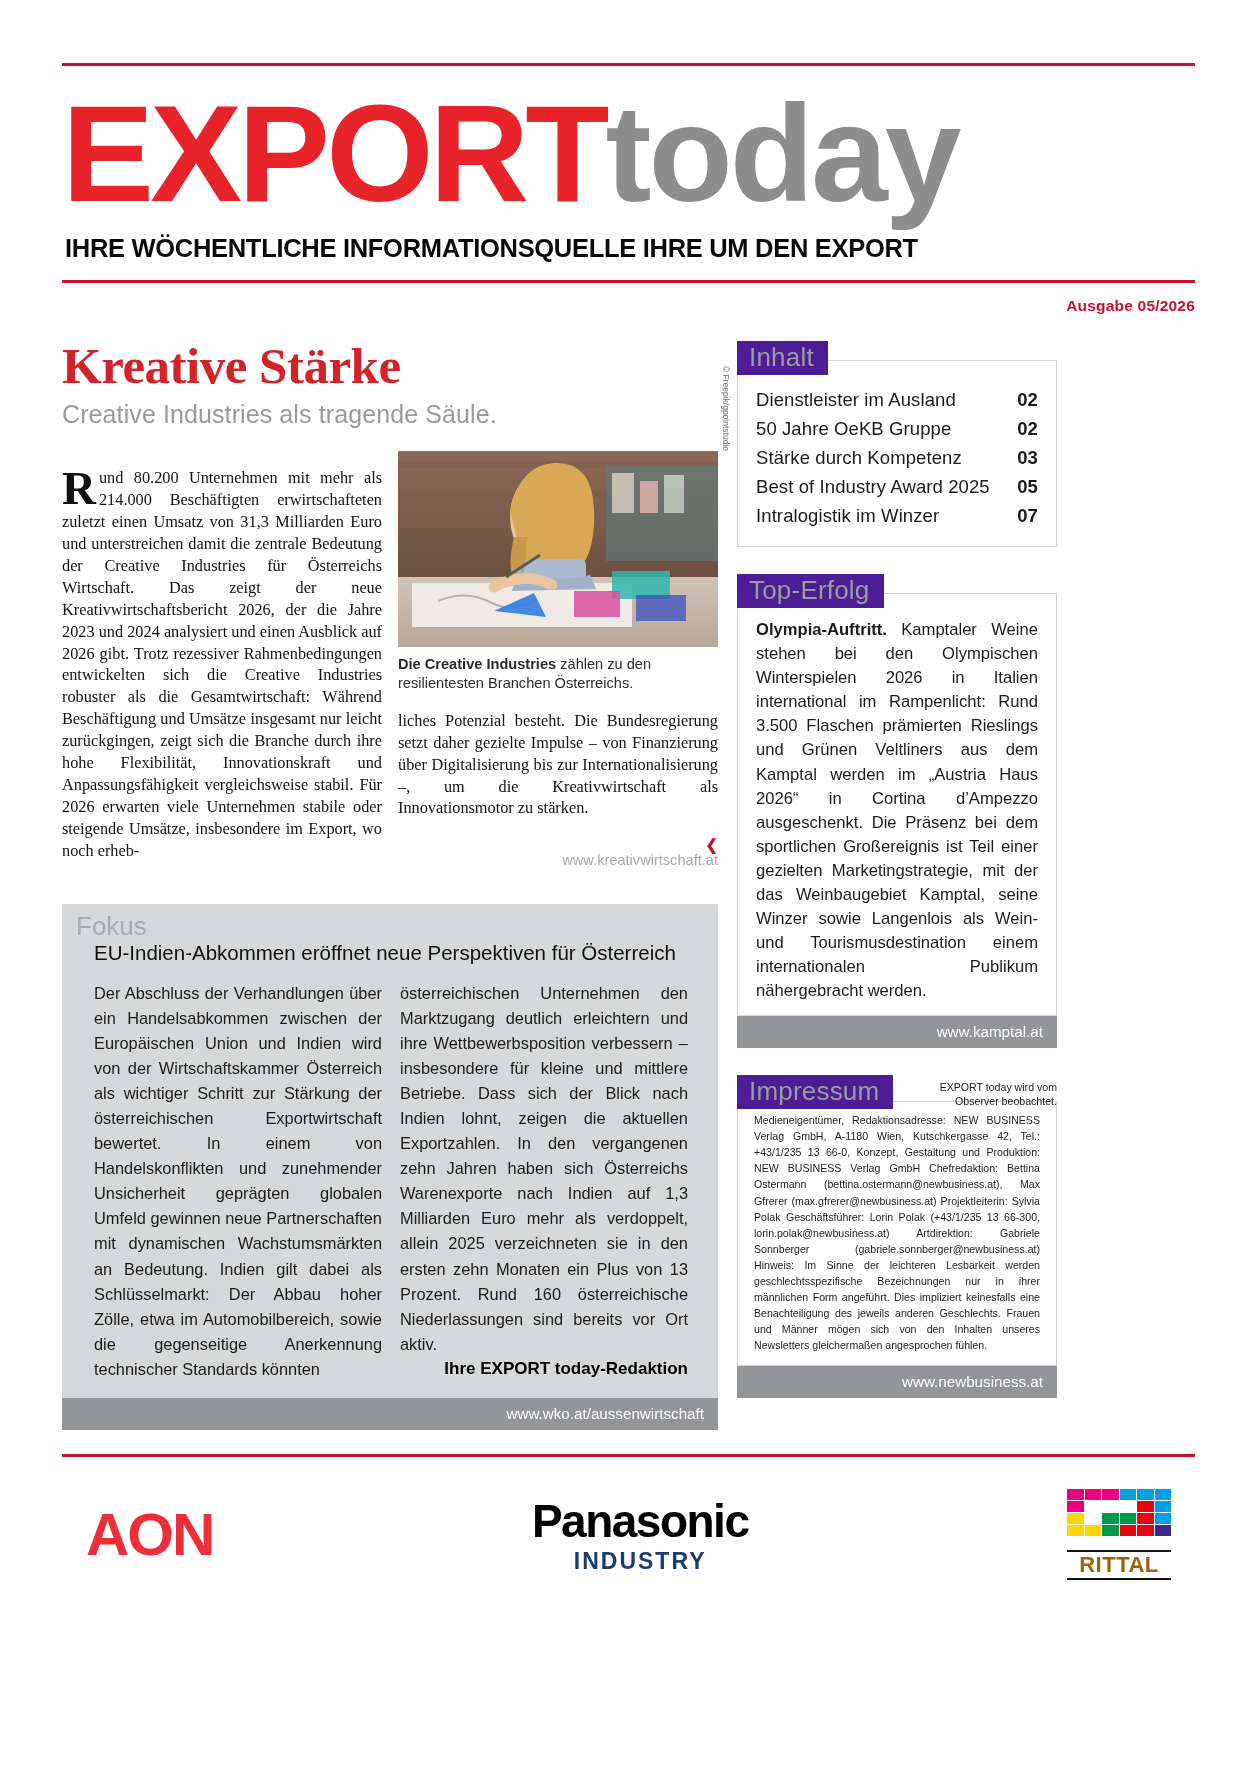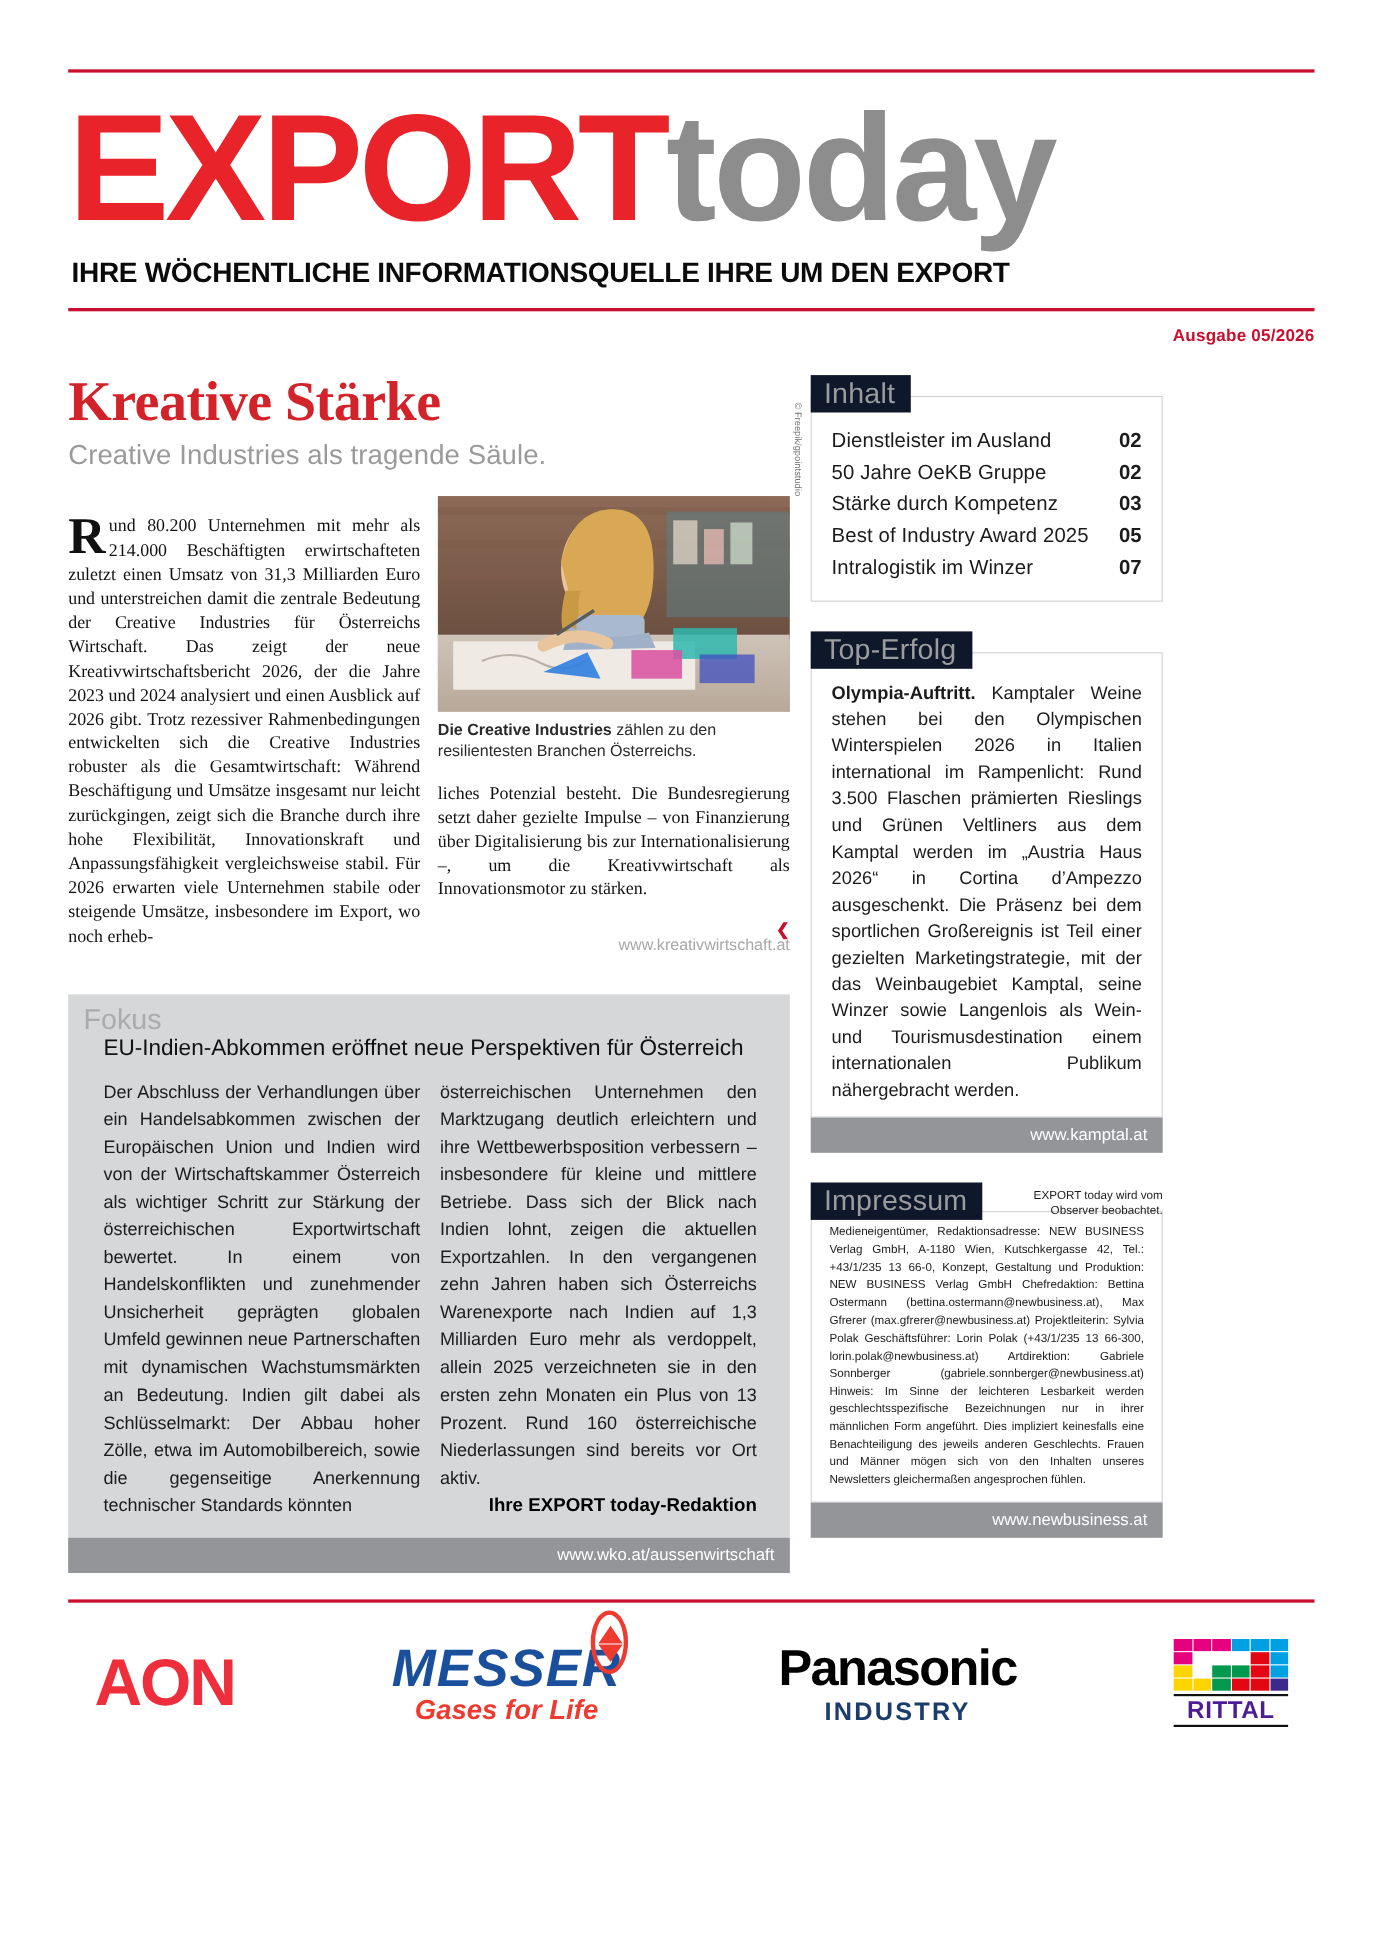--- a/index.html
+++ b/index.html
@@ -76,21 +76,21 @@
     margin-top:8px;
   }
   .caption b { font-weight:bold; }
   .lead-link {
     text-align:right; color:#a8a8a8; font-size:14.6px; margin-top:3px;
   }
   .arrow-red { color:#c8102e; font-size:15px; font-weight:bold; }
 
   
   .boxhead {
-    display:inline-block; background:#0f172a; color:#9a9c9e;
+    display:inline-block; background:#4c1d95; color:#9a9c9e;
     font-size:26px; font-weight:300; letter-spacing:.2px;
     padding:2px 14px 3px 12px; line-height:1.12;
     position:relative; z-index:2;
   }
   .box-white {
     border:1px solid #cfd1d2; background:#fff;
     margin-top:-15px; padding:24px 18px 16px 18px;
   }
 
   
@@ -190,21 +190,21 @@
   }
   .pana-tag {
     color:#1b3d6d; font-size:23px; font-weight:bold; letter-spacing:2px;
   }
   .logo-rittal { width:104px; }
   .rittal-grid {
     display:grid; grid-template-columns:repeat(6,1fr);
     grid-template-rows:repeat(4,11px); gap:1px; width:104px;
   }
   .rittal-word {
-    margin-top:3px; font-size:22px; font-weight:bold; color:#4c1d95;
+    margin-top:14px; font-size:22px; font-weight:bold; color:#a16207;
     letter-spacing:.5px; text-align:center;
     border-top:2px solid #111; border-bottom:2px solid #111;
   }
 </style>
 </head>
 <body>
 
 <div class="page">
 
   <div class="rule-top"></div>
@@ -343,25 +343,20 @@
 
     </div>
   </div>
 
   <div class="footer-rule"></div>
 
   <div class="logos">
 
     <div class="logo-aon">AON</div>
 
-    <div class="logo-messer">
-      <span class="messer-word">MESSER</span>
-      <span class="messer-mark"></span>
-      <div class="messer-tag">Gases for Life</div>
-    </div>
 
     <div class="logo-panasonic">
       <div class="pana-word">Panasonic</div>
       <div class="pana-tag">INDUSTRY</div>
     </div>
 
     <div class="logo-rittal">
       <div class="rittal-grid">
         <span style="background:#e6007e"></span>
           <span style="background:#e6007e"></span>

